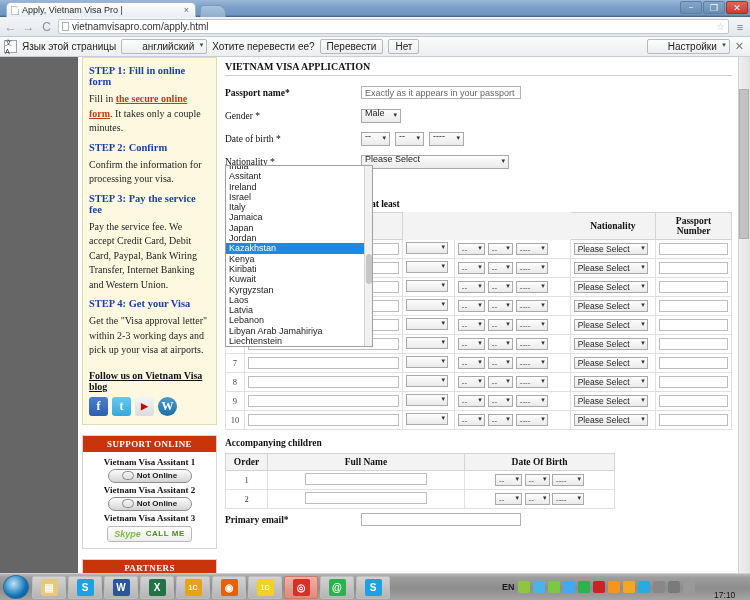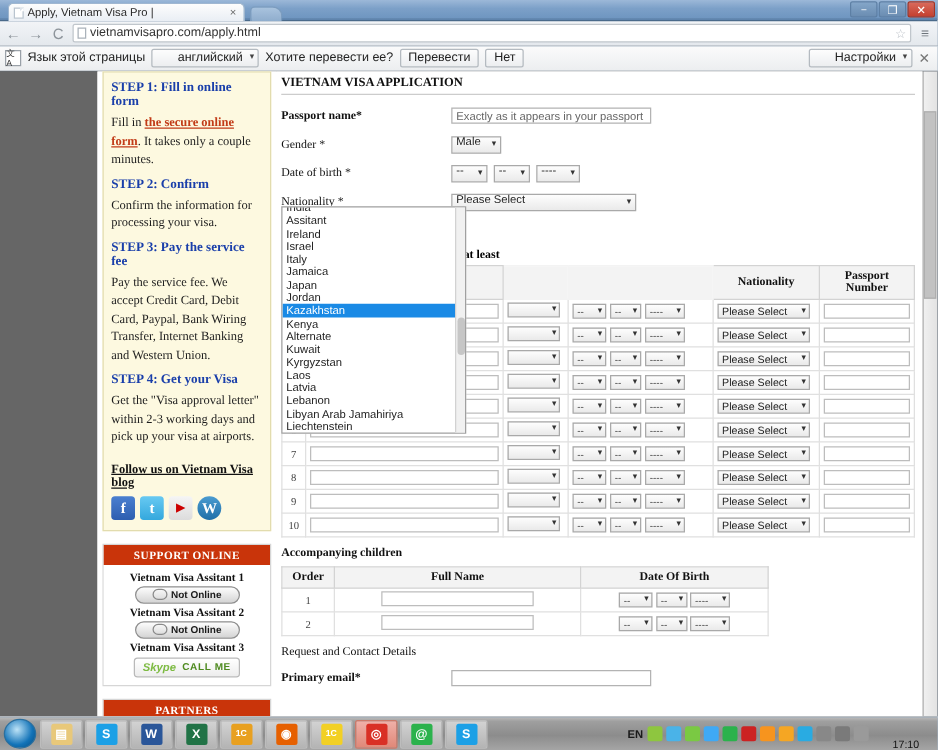--- a/index.html
+++ b/index.html
@@ -324,21 +324,21 @@
             <div class="opt" style="margin-top: -5px;">India</div>
               <div class="opt">Assitant</div>
               <div class="opt">Ireland</div>
               <div class="opt">Israel</div>
               <div class="opt">Italy</div>
               <div class="opt">Jamaica</div>
               <div class="opt">Japan</div>
               <div class="opt">Jordan</div>
               <div class="opt sel">Kazakhstan</div>
               <div class="opt">Kenya</div>
-              <div class="opt">Alternate</div>
+              <div class="opt">Kiribati</div>
               <div class="opt">Kuwait</div>
               <div class="opt">Kyrgyzstan</div>
               <div class="opt">Laos</div>
               <div class="opt">Latvia</div>
               <div class="opt">Lebanon</div>
               <div class="opt">Libyan Arab Jamahiriya</div>
               <div class="opt">Liechtenstein</div>
               <div class="opt">Lithuania</div>
               <div class="sb">
                 <i></i>
@@ -563,21 +563,20 @@
                 <td style="text-align:center"><span class="minisel2" style="width:27px">--</span> <span class="minisel2" style="width:25px">--</span> <span class="minisel2" style="width:32px">----</span></td>
               </tr>
               <tr>
                 <td class="num">2</td>
                 <td style="text-align:center"><span class="cellinput" style="display:inline-block;width:122px"></span></td>
                 <td style="text-align:center"><span class="minisel2" style="width:27px">--</span> <span class="minisel2" style="width:25px">--</span> <span class="minisel2" style="width:32px">----</span></td>
               </tr>
             </tbody>
         </table>
 
-        <div class="sec-label norm">Request and Contact Details</div>
 
         <div class="frow">
           <span class="flabel">Primary email*</span>
           <span class="ftext" style="width:160px"></span>
         </div>
 
       </div>
 
       <div id="comodo">
         <div class="red"></div>

